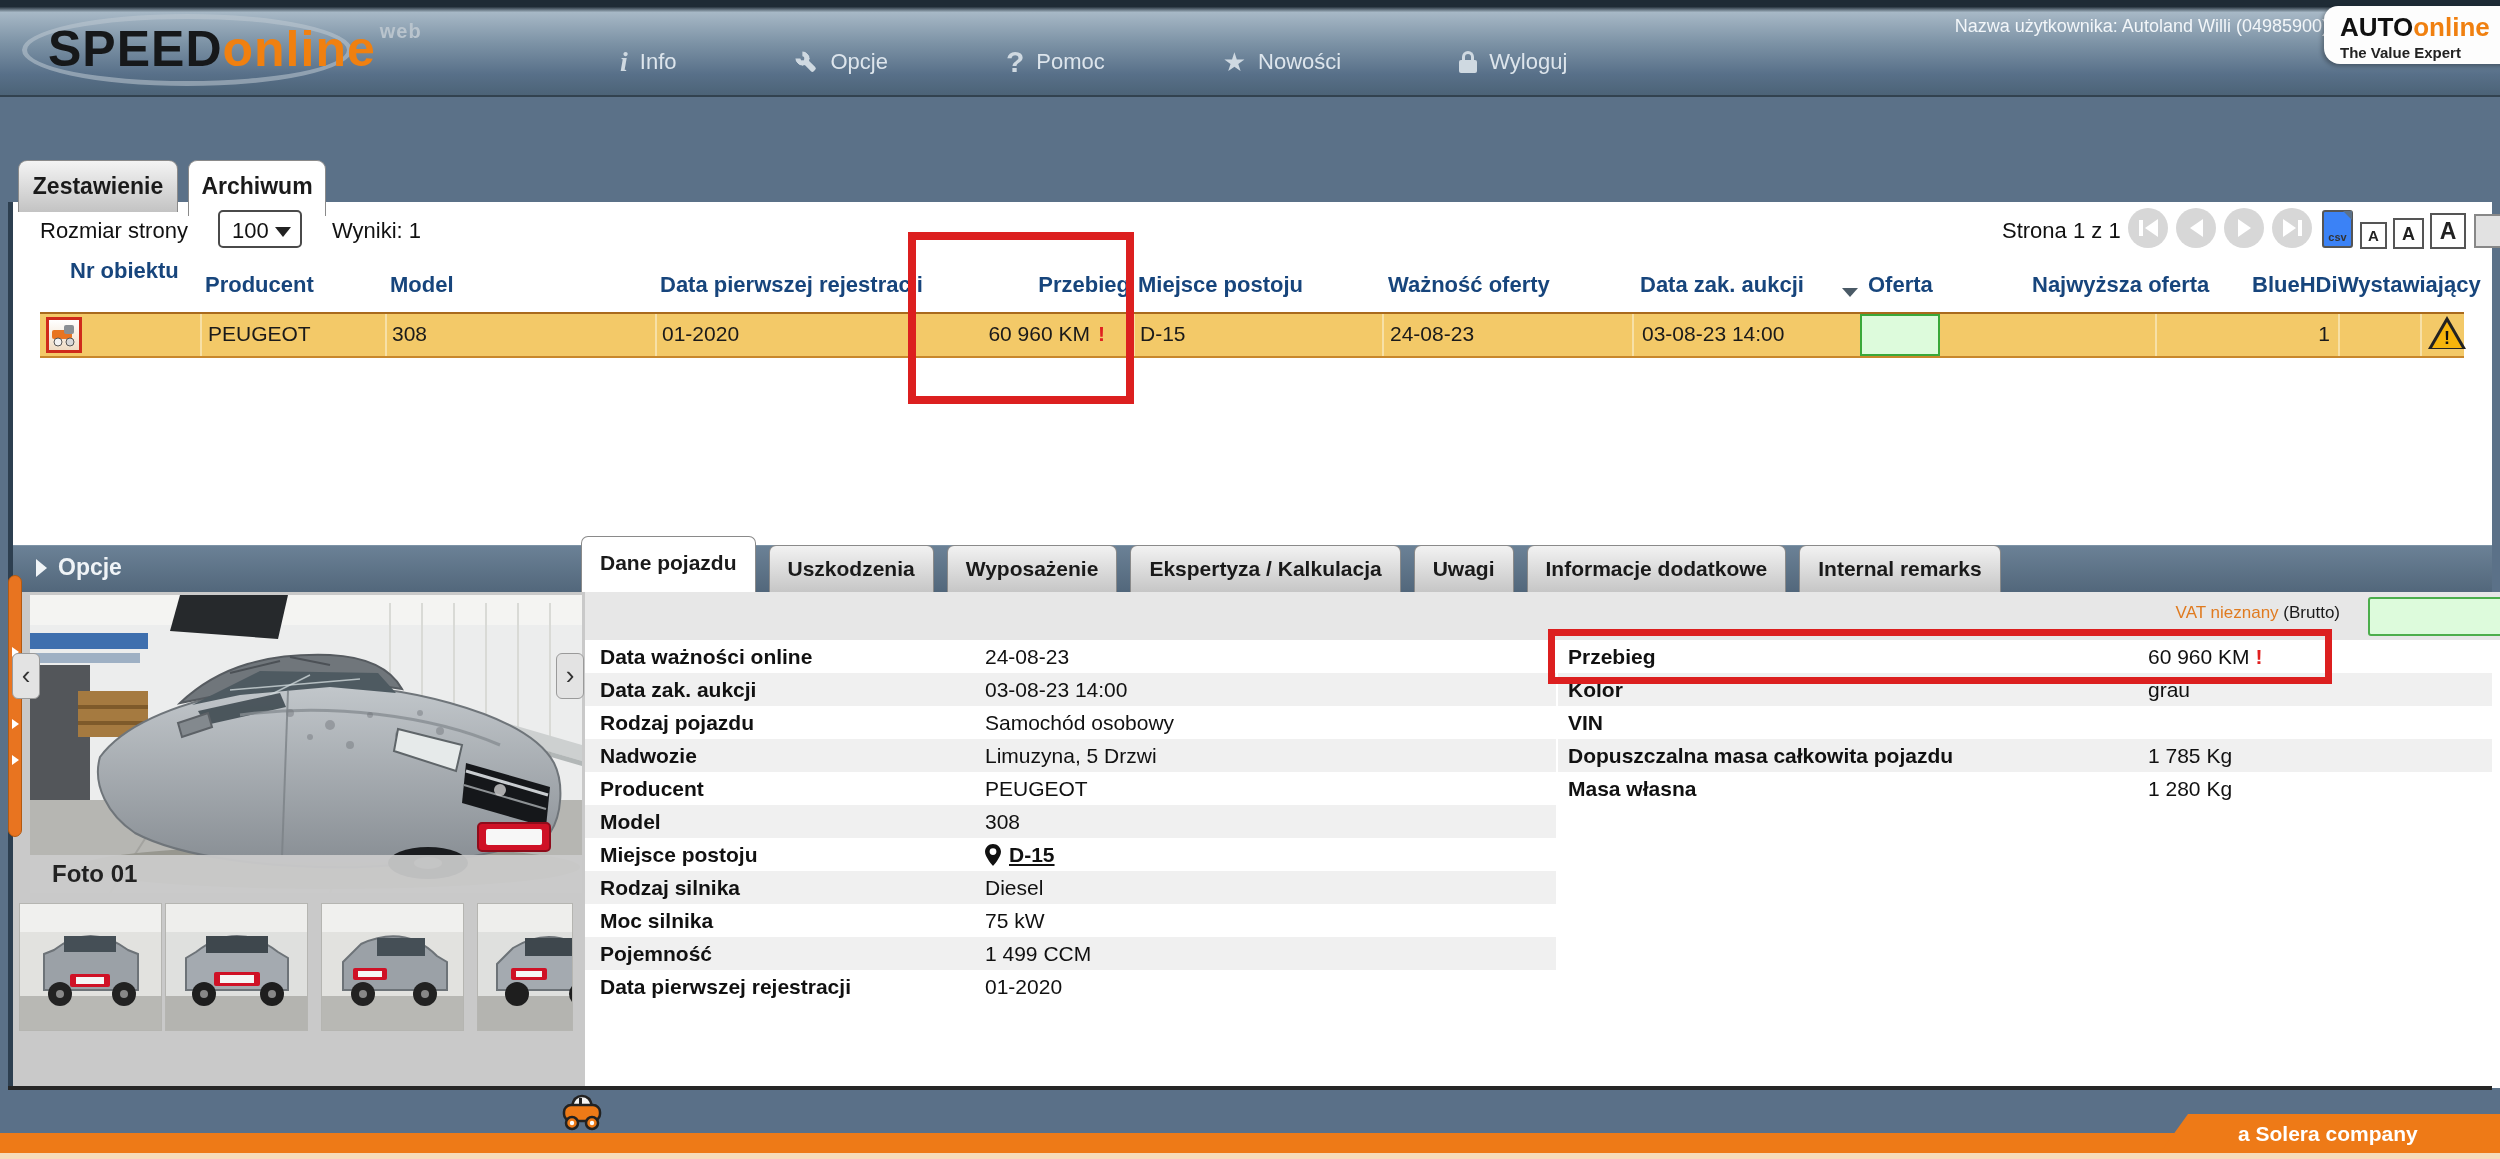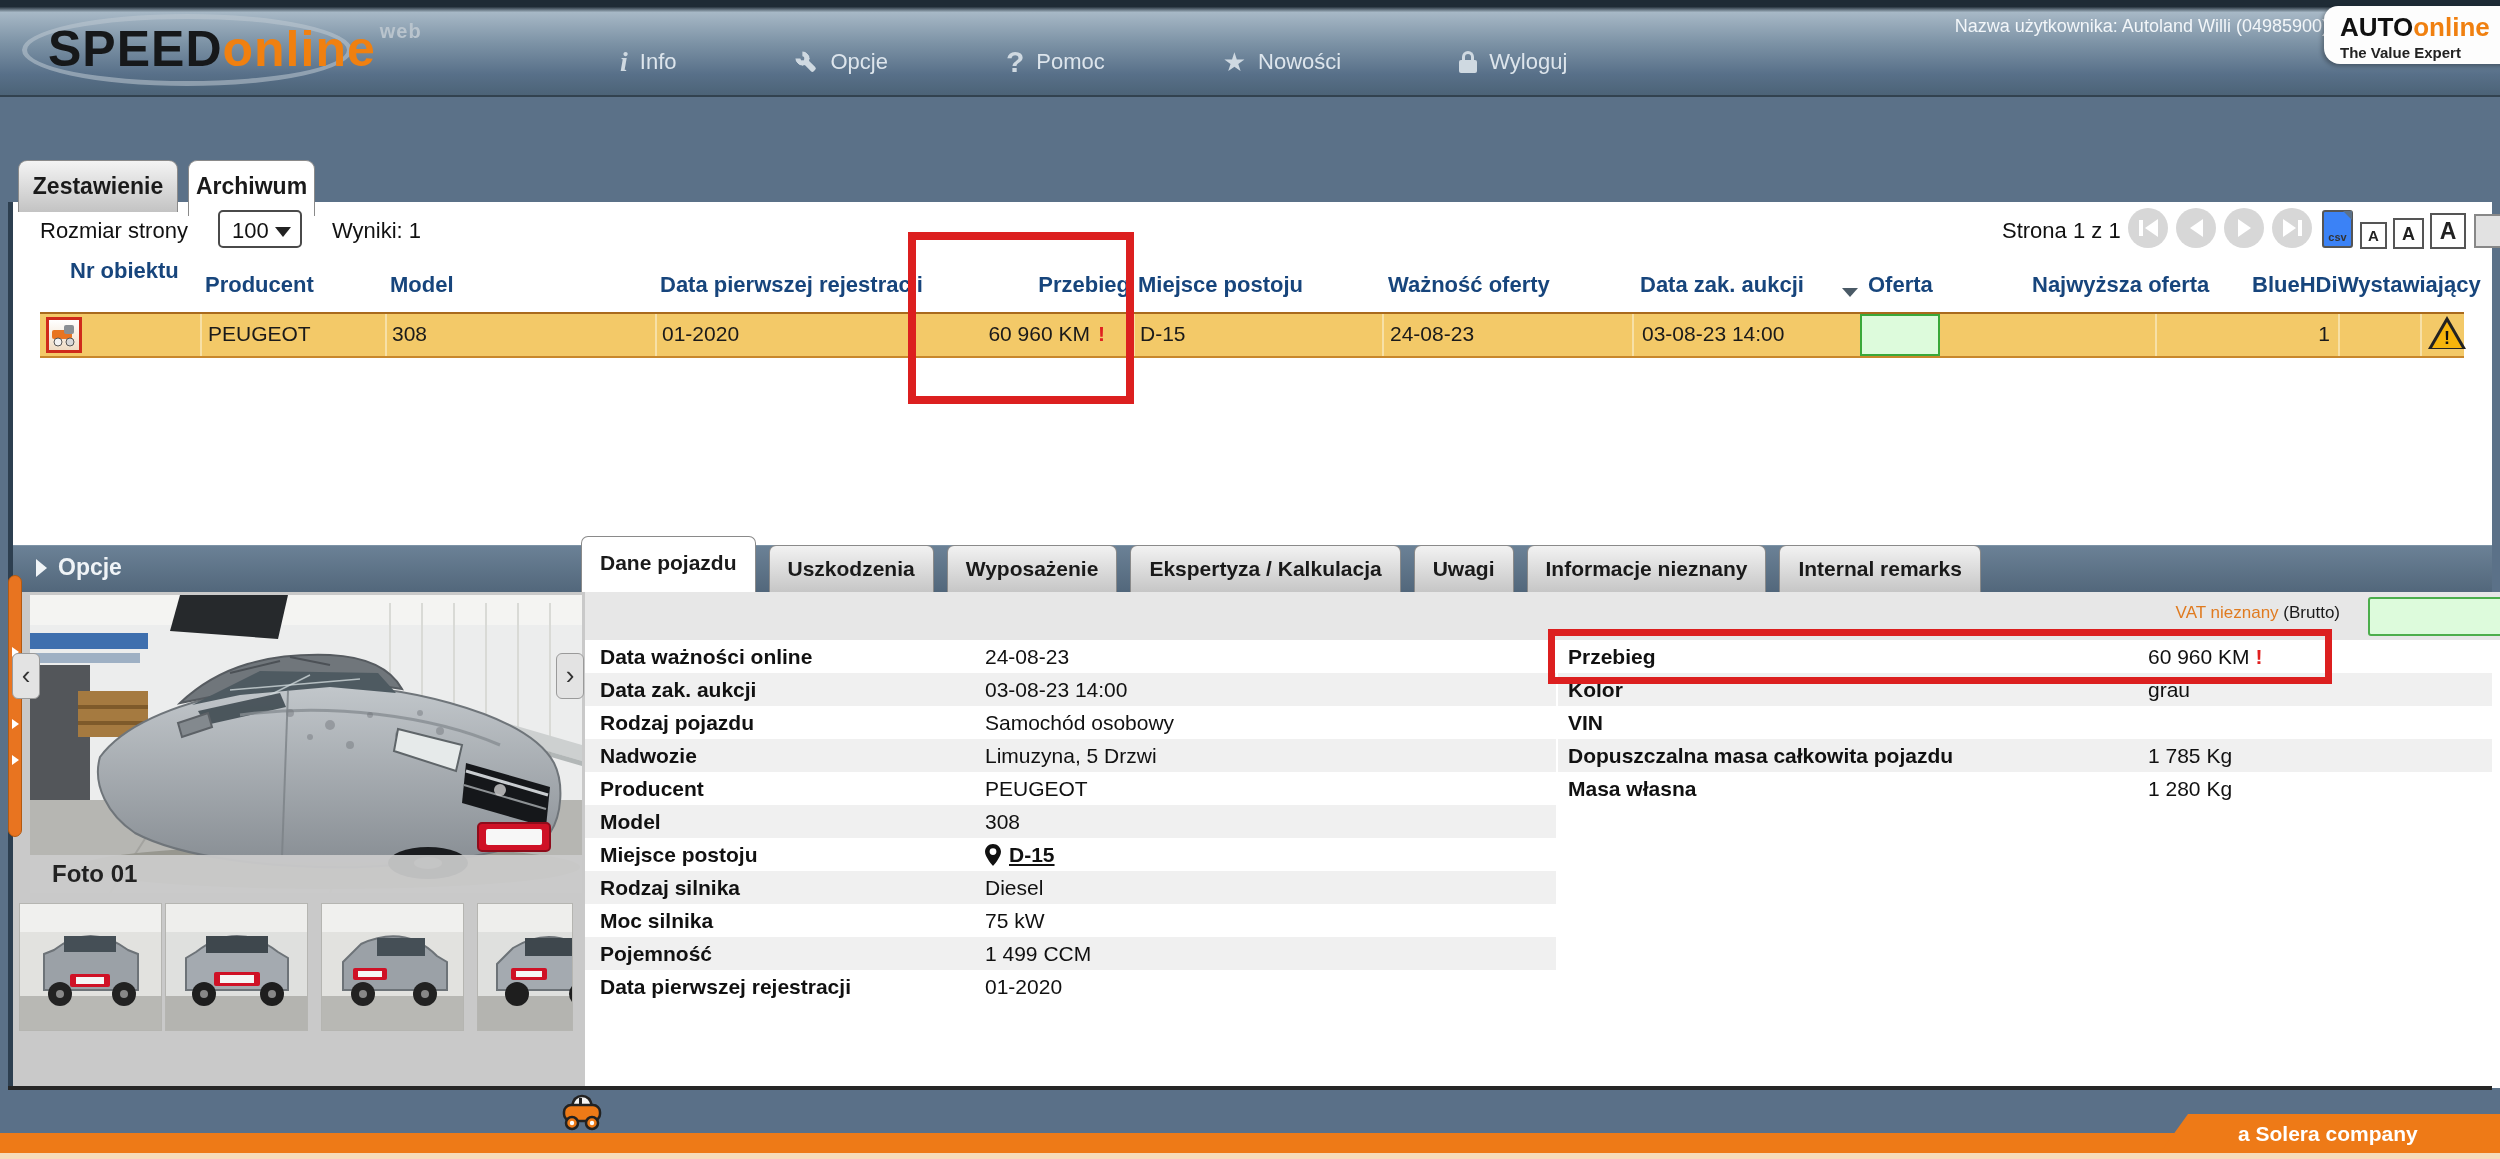--- a/index.html
+++ b/index.html
@@ -170,21 +170,21 @@
   </div>
 </div>
 
 <div class="abs appbg"></div>
 <div class="abs panel-top"></div>
 <div class="abs panel-bottom"></div>
 <div class="abs photo-area"></div>
 <div class="abs left-edge"></div>
 
 <div class="abs tab inactive" style="left:18px; width:160px;"><span>Zestawienie</span></div>
-<div class="abs tab active" style="left:188px; width:127px;"><span>Archiwum</span></div>
+<div class="abs tab active" style="left:188px; width:138px;"><span>Archiwum</span></div>
 
 <div class="abs ctl-label" style="left:40px; top:218px;">Rozmiar strony</div>
 <div class="abs select">
   <span class="val">100</span>
   <span class="chev"></span>
 </div>
 <div class="abs ctl-label" style="left:332px; top:218px;">Wyniki: 1</div>
 
 <div class="abs ctl-label" style="left:2002px; top:218px;">Strona 1 z 1</div>
 <div class="abs pager" style="left:2128px;">
@@ -266,21 +266,21 @@
 <div class="abs opt-bar"></div>
 <div class="abs opt-chev"></div>
 <div class="abs opt-label">Opcje</div>
 
 <div class="abs dtabs">
   <div class="dtab active"><span>Dane pojazdu</span></div>
   <div class="dtab"><span>Uszkodzenia</span></div>
   <div class="dtab"><span>Wyposażenie</span></div>
   <div class="dtab"><span>Ekspertyza / Kalkulacja</span></div>
   <div class="dtab"><span>Uwagi</span></div>
-  <div class="dtab"><span>Informacje nieznany</span></div>
+  <div class="dtab"><span>Informacje dodatkowe</span></div>
   <div class="dtab"><span>Internal remarks</span></div>
 </div>
 
 <div class="abs drag-handle">
     <i></i>
     <i></i>
     <i></i>
     <i></i>
   </div>
 

